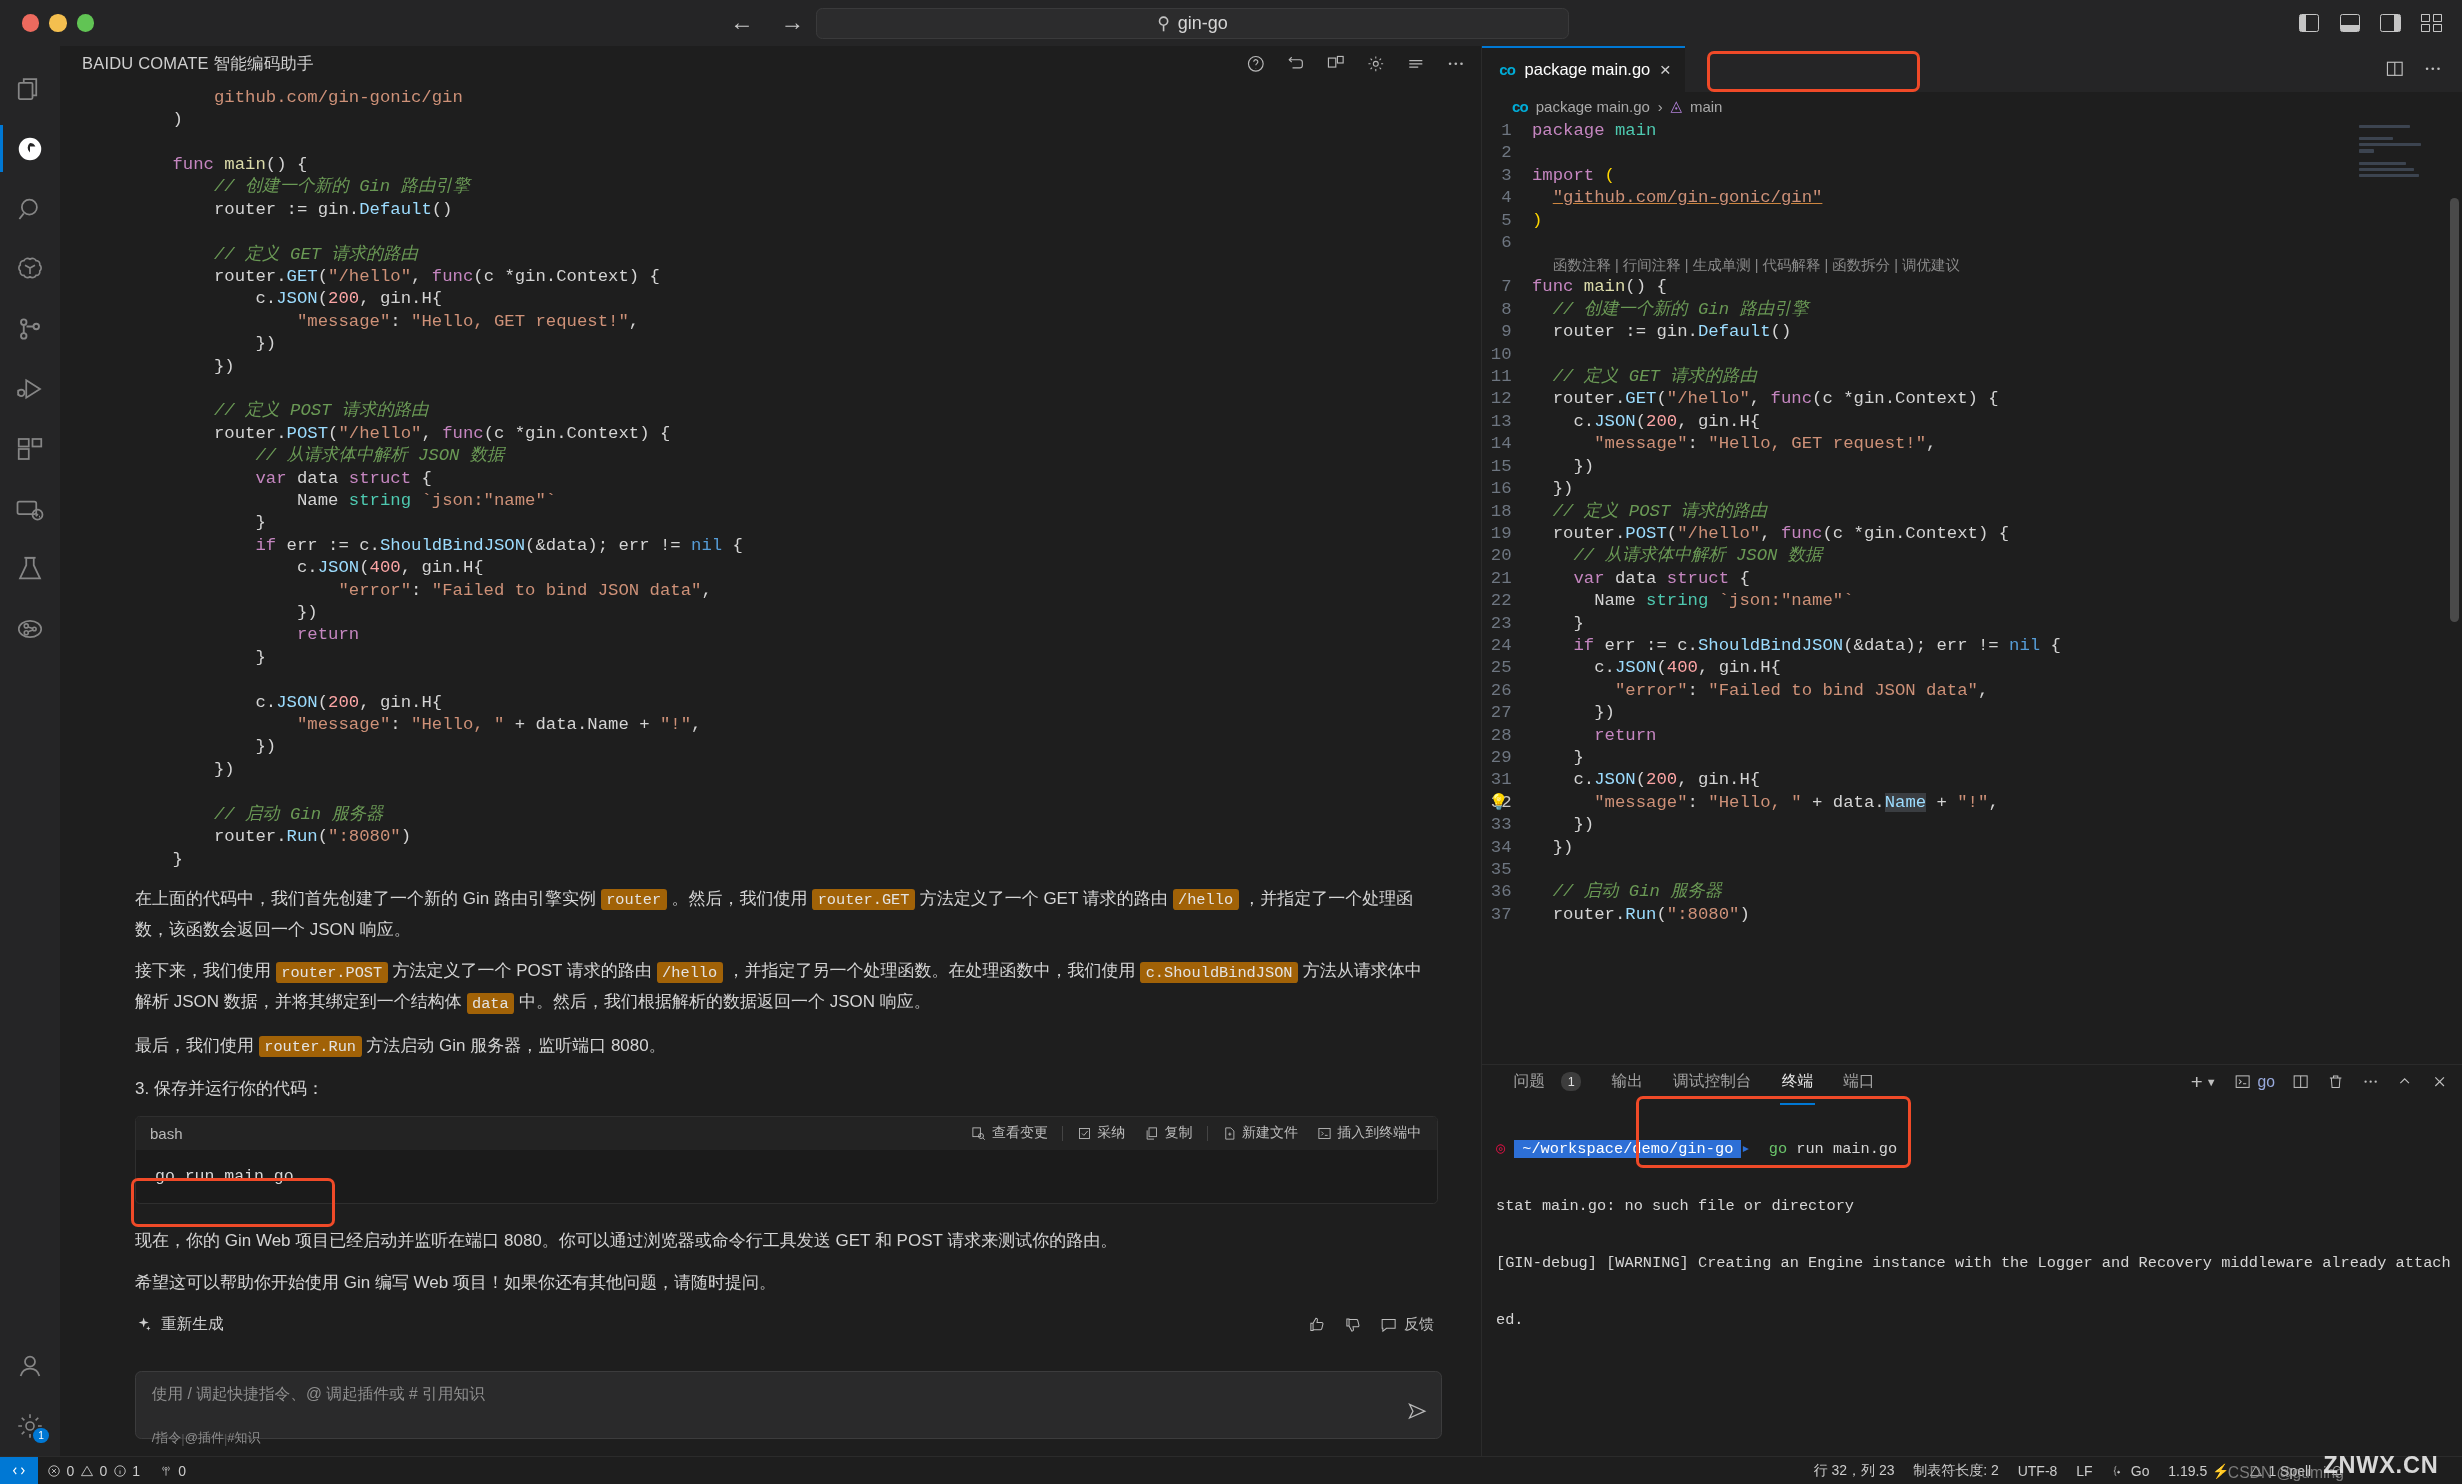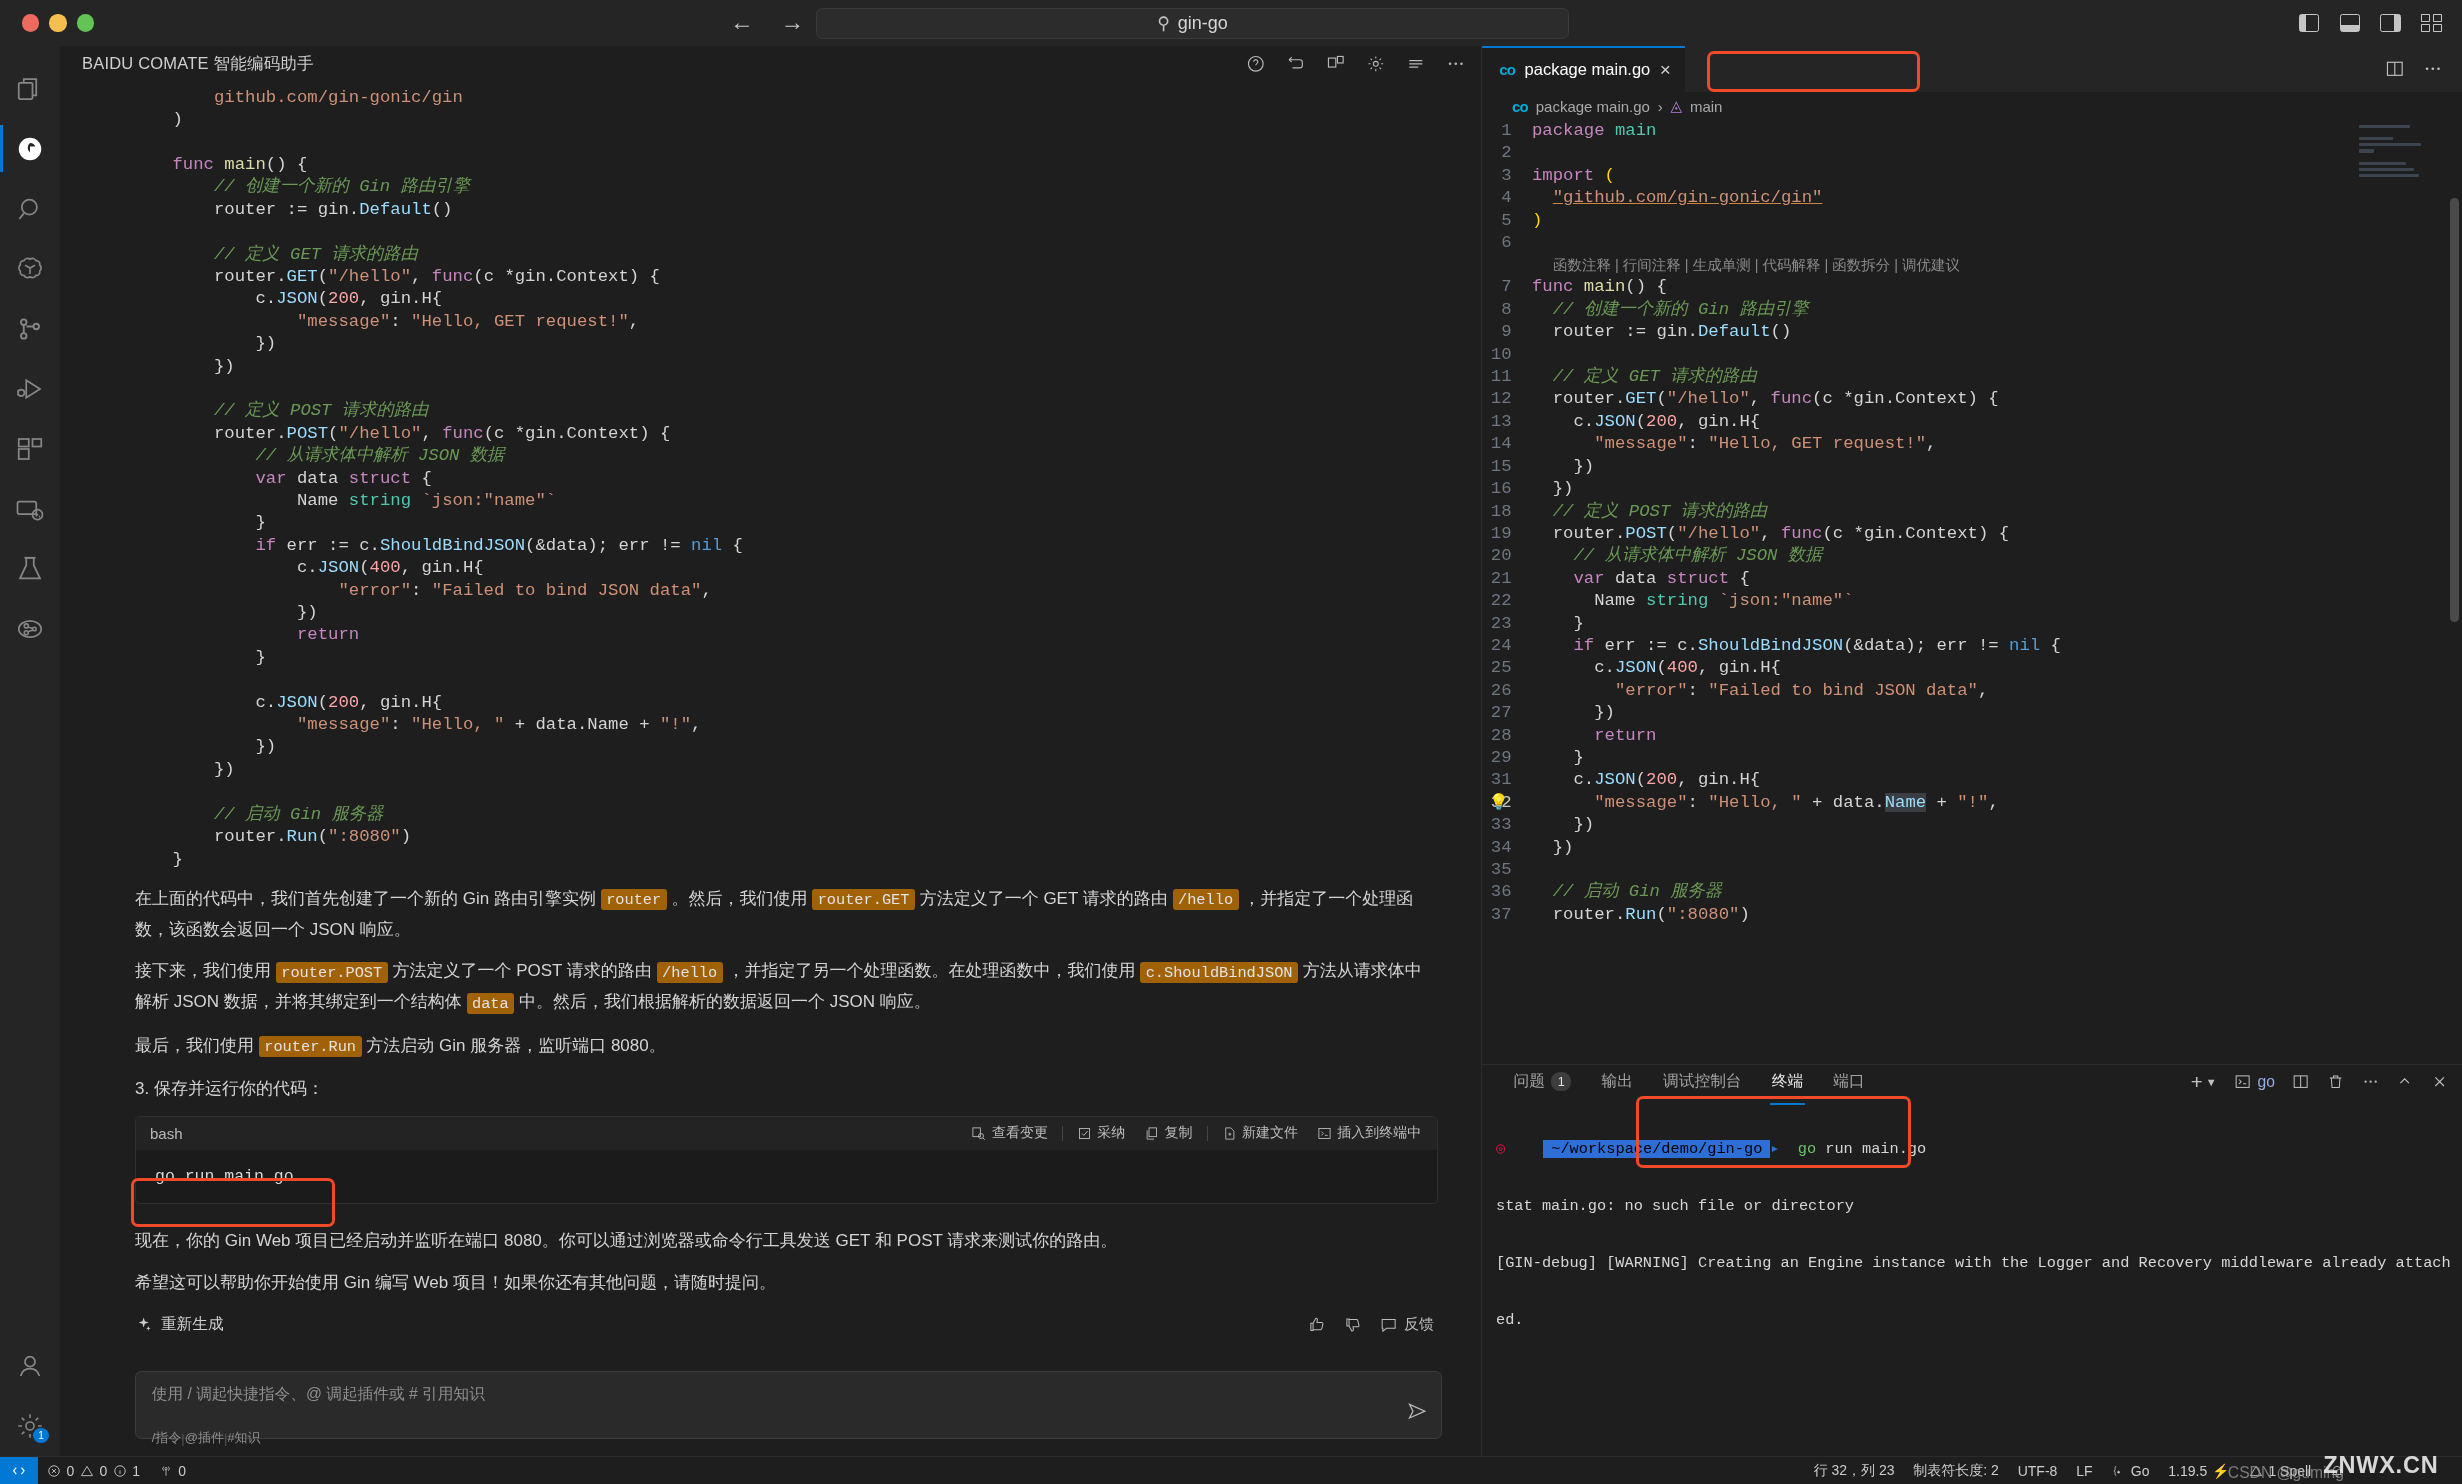--- a/index.html
+++ b/index.html
@@ -99,31 +99,31 @@
   .ln.cur { color:#c6c6c6; }
   .codelens { padding-left:71px; font-size:14.5px; color:#8a8a8a; line-height:22px; font-family:"Liberation Sans",sans-serif;}
   .bulb { position:absolute; color:#f0c000; font-size:15.7px; }
   #minimap { position:absolute; right:17.3px; top:4.7px; width:86px; }
   #minimap div{height:3.1px;margin-bottom:3.1px;background:#3c4450;border-radius:0.8px;}
   .scrollthumb{position:absolute;right:3.1px;width:9.4px;background:#4a4a4a;border-radius:4.7px;}
 
   
   #panel { height:392px; background:#1e1e1e; border-top:0.8px solid #2b2b2b; display:flex; flex-direction:column;}
   #panel-tabs { height:36px; display:flex; align-items:center; padding:0 14px 0 30px; gap:27px; font-size:15.7px; color:#a4a4a4;}
-  .ptab { position:relative; padding:6.3px 1.6px; display:flex; align-items:center; gap:6px;}
+  .ptab { position:relative; padding:6.3px 1.6px; display:flex; align-items:center; gap:16px;}
   .ptab.active { color:#e7e7e7; }
   .ptab.active:after{content:"";position:absolute;left:0;right:0;bottom:-6.3px;height:1.6px;background:#0078d4;}
   .pbadge{background:#3d3d3d;border-radius:8.6px;min-width:20.4px;height:19px;display:flex;align-items:center;
      justify-content:center;font-size:12.6px;color:#e0e0e0;padding:0 5.5px;}
   #panel-tabs .right{margin-left:auto;display:flex;align-items:center;gap:17.3px;color:#c0c0c0;font-size:15.7px;}
   #panel-tabs .right svg{width:17.3px;height:17.3px;}
   #term { flex:1; padding:3.1px 0 0 14px; font-family:"Liberation Mono", monospace; font-size:15.3px;
       line-height:19px; color:#d6d6d6; white-space:pre; position:relative;}
   .tline{display:block;}
-  .seg-blue{background:#2d6fd6;color:#000000;padding:0 7.8px;margin-left:29px;}
+  .seg-blue{background:#2d6fd6;color:#ffffff;padding:0 7.8px;}
   .seg-err{background:#cc2222;color:#fff;padding:0 7.8px;}
   .arrow-blue{color:#2d6fd6;}
   .tgreen{color:#6bc46b;}
   .gutter-x{position:absolute;left:-11px;color:#d14;}
 
   
   #status { height:29px; background:#1e1e1e; border-top:0.8px solid #2b2b2b; display:flex; align-items:center;
      font-size:14px; color:#cccccc; }
   #status .remote{background:#0078d4;height:29px;display:flex;align-items:center;padding:0 11px;color:#fff;}
   .sitem{display:flex;align-items:center;gap:5.5px;padding:0 9.4px;}

